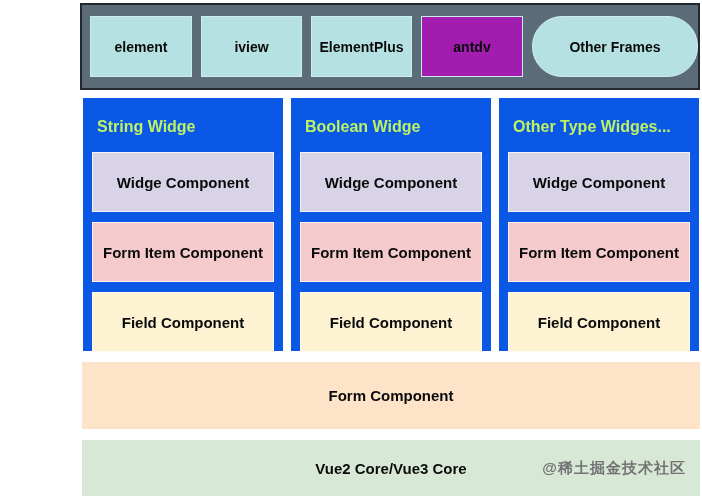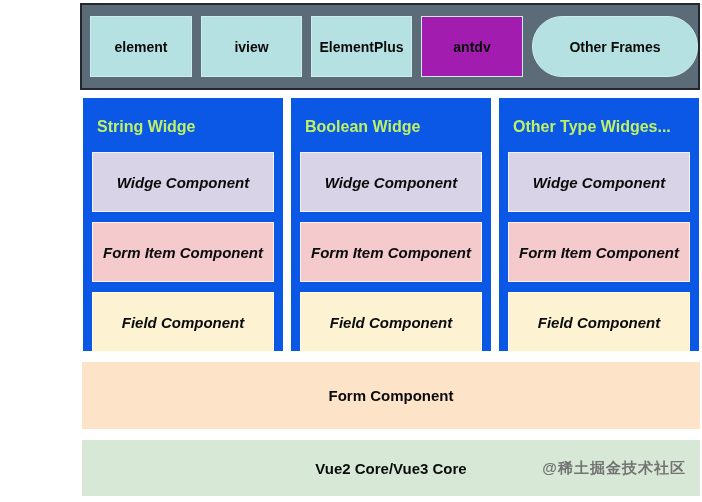--- a/index.html
+++ b/index.html
@@ -36,21 +36,20 @@
   }
   .col-1{left:83px;} .col-2{left:291px;} .col-3{left:499px;}
   .col-title{
     height:54px;display:flex;align-items:center;color:#bef264;
     font-size:16px;padding-left:5px;box-sizing:border-box;padding-top:4px;
   }
   .inner-box{
     height:60px;margin-bottom:10px;border:1px solid rgba(255,255,255,.7);
     box-sizing:border-box;display:flex;align-items:center;justify-content:center;
     font-size:15px;
-    font-style:italic;
   }
   .widge-box{background:#d8d3e6;}
   .form-item-box{background:#f4cacd;}
   .field-box{background:#fdf3d2;}
   
   .hbar{
     position:absolute;left:82px;width:618px;
     display:flex;align-items:center;justify-content:center;font-size:15px;
   }
   .form-bar{top:362px;height:67px;background:#fde4c9;}

